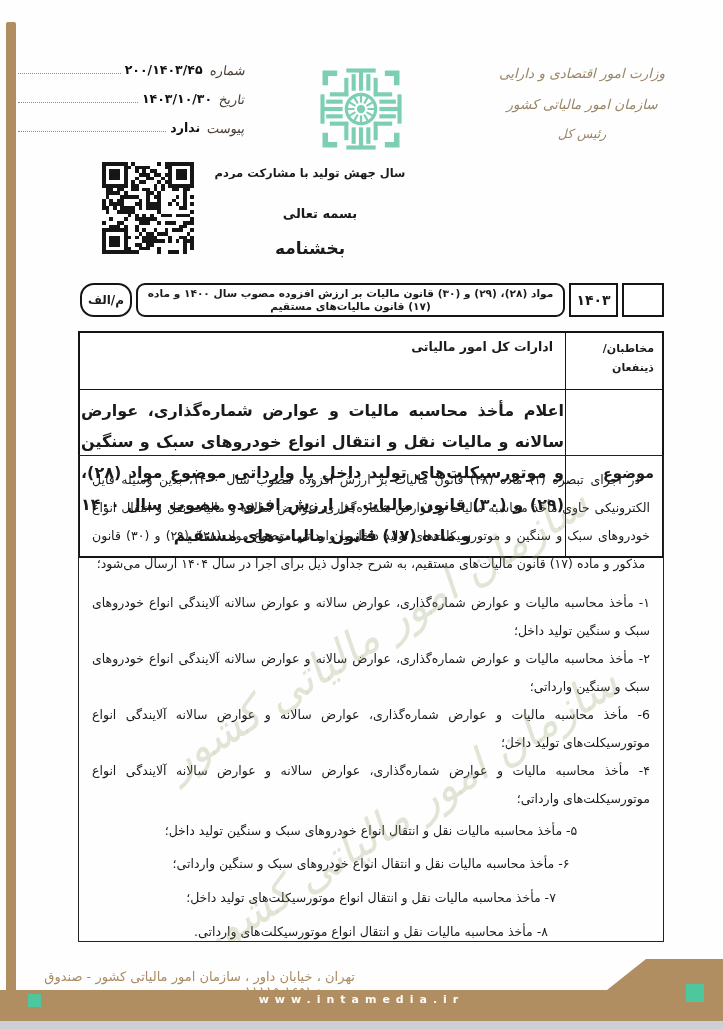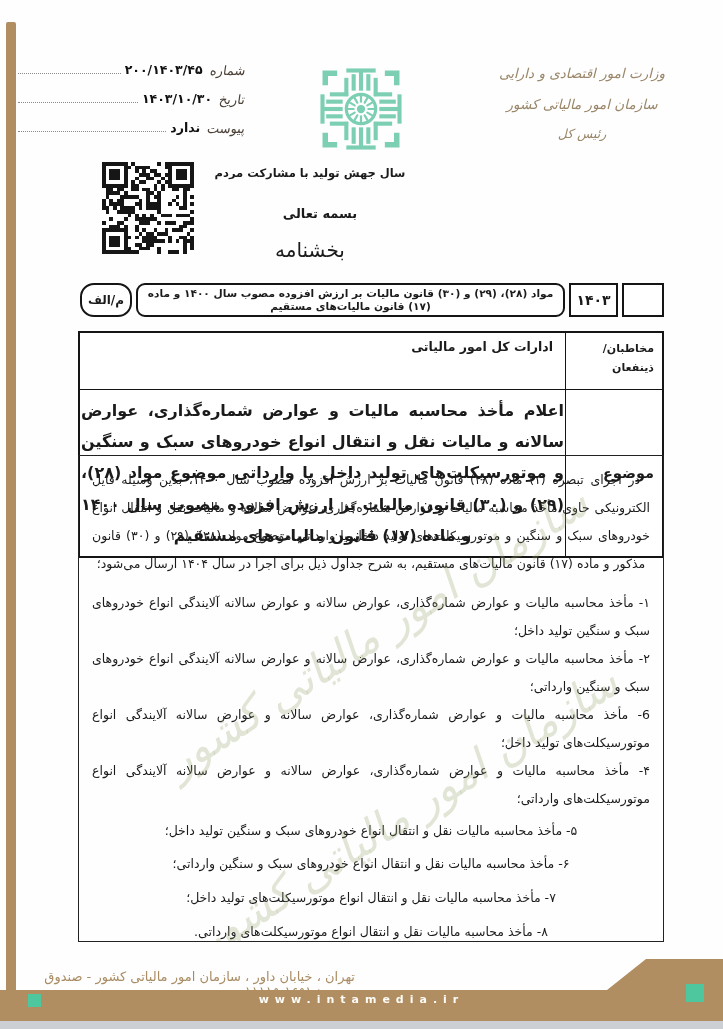--- a/index.html
+++ b/index.html
@@ -27,21 +27,21 @@
   
   .logo{position:absolute;left:305px;top:54px;width:112px;height:110px;}
   .logo svg{width:100%;height:100%;}
 
   
   .qr{position:absolute;left:102px;top:162px;width:92px;height:92px;background:#fff;}
 
   .center-line{position:absolute;left:0;width:620px;text-align:center;direction:rtl;}
   .slogan{top:166px;font-size:11.5px;font-weight:bold;}
   .bismillah{top:206px;font-size:13px;font-weight:bold;padding-left:20px;}
-  .doc-type{top:238px;font-size:20px;font-weight:normal;}
+  .doc-type{top:238px;font-size:17px;font-weight:bold;}
 
   
   .class-row{position:absolute;left:80px;top:283px;width:584px;height:34px;display:flex;direction:rtl;gap:4px;}
   .class-cell{border:2px solid #151515;display:flex;align-items:center;justify-content:center;background:#fff;}
   .cell-empty{width:42px;}
   .cell-year{width:49px;font-weight:bold;font-size:14px;}
   .cell-subject{flex:1;font-weight:bold;font-size:10.6px;padding:0 8px;text-align:center;line-height:1.2;border-radius:9px;}
   .cell-code{width:52px;font-weight:bold;font-size:12px;border-radius:14px;}
 
   

